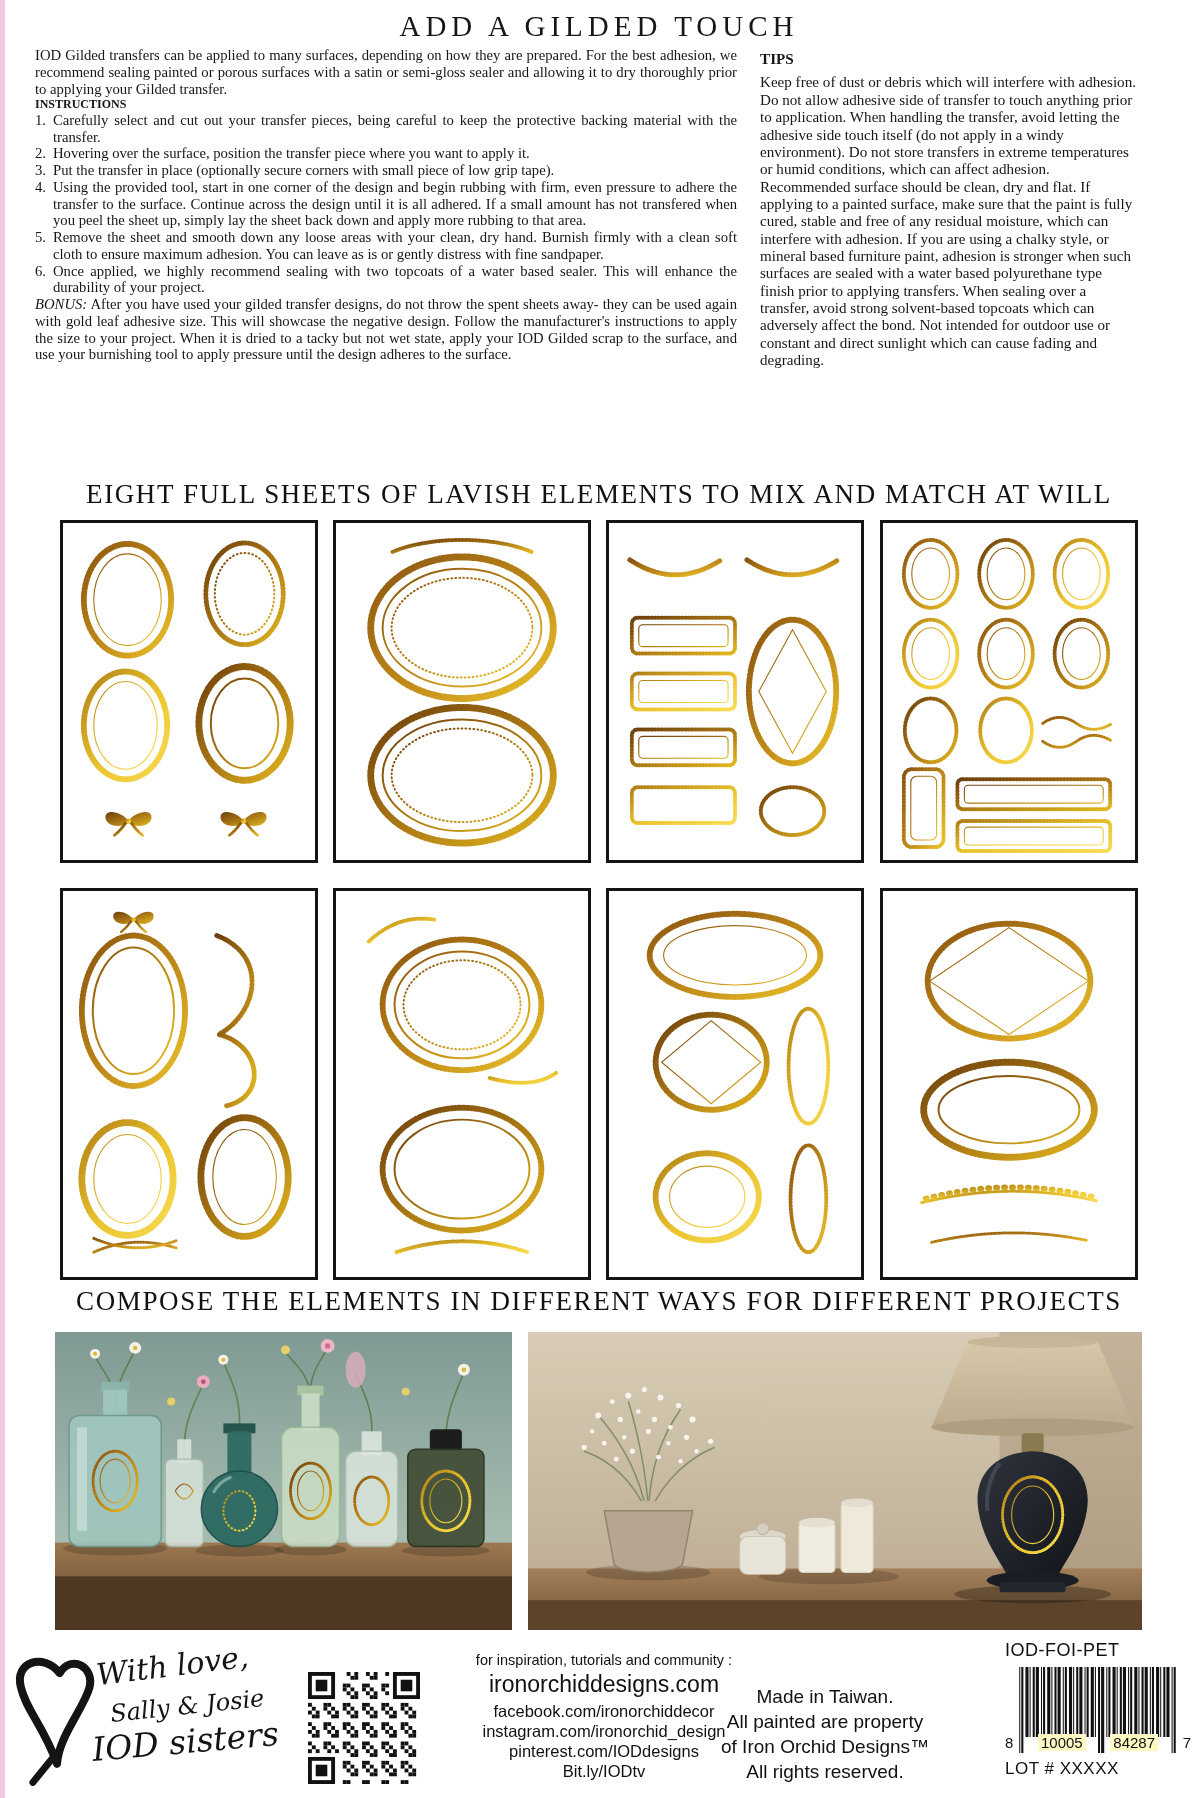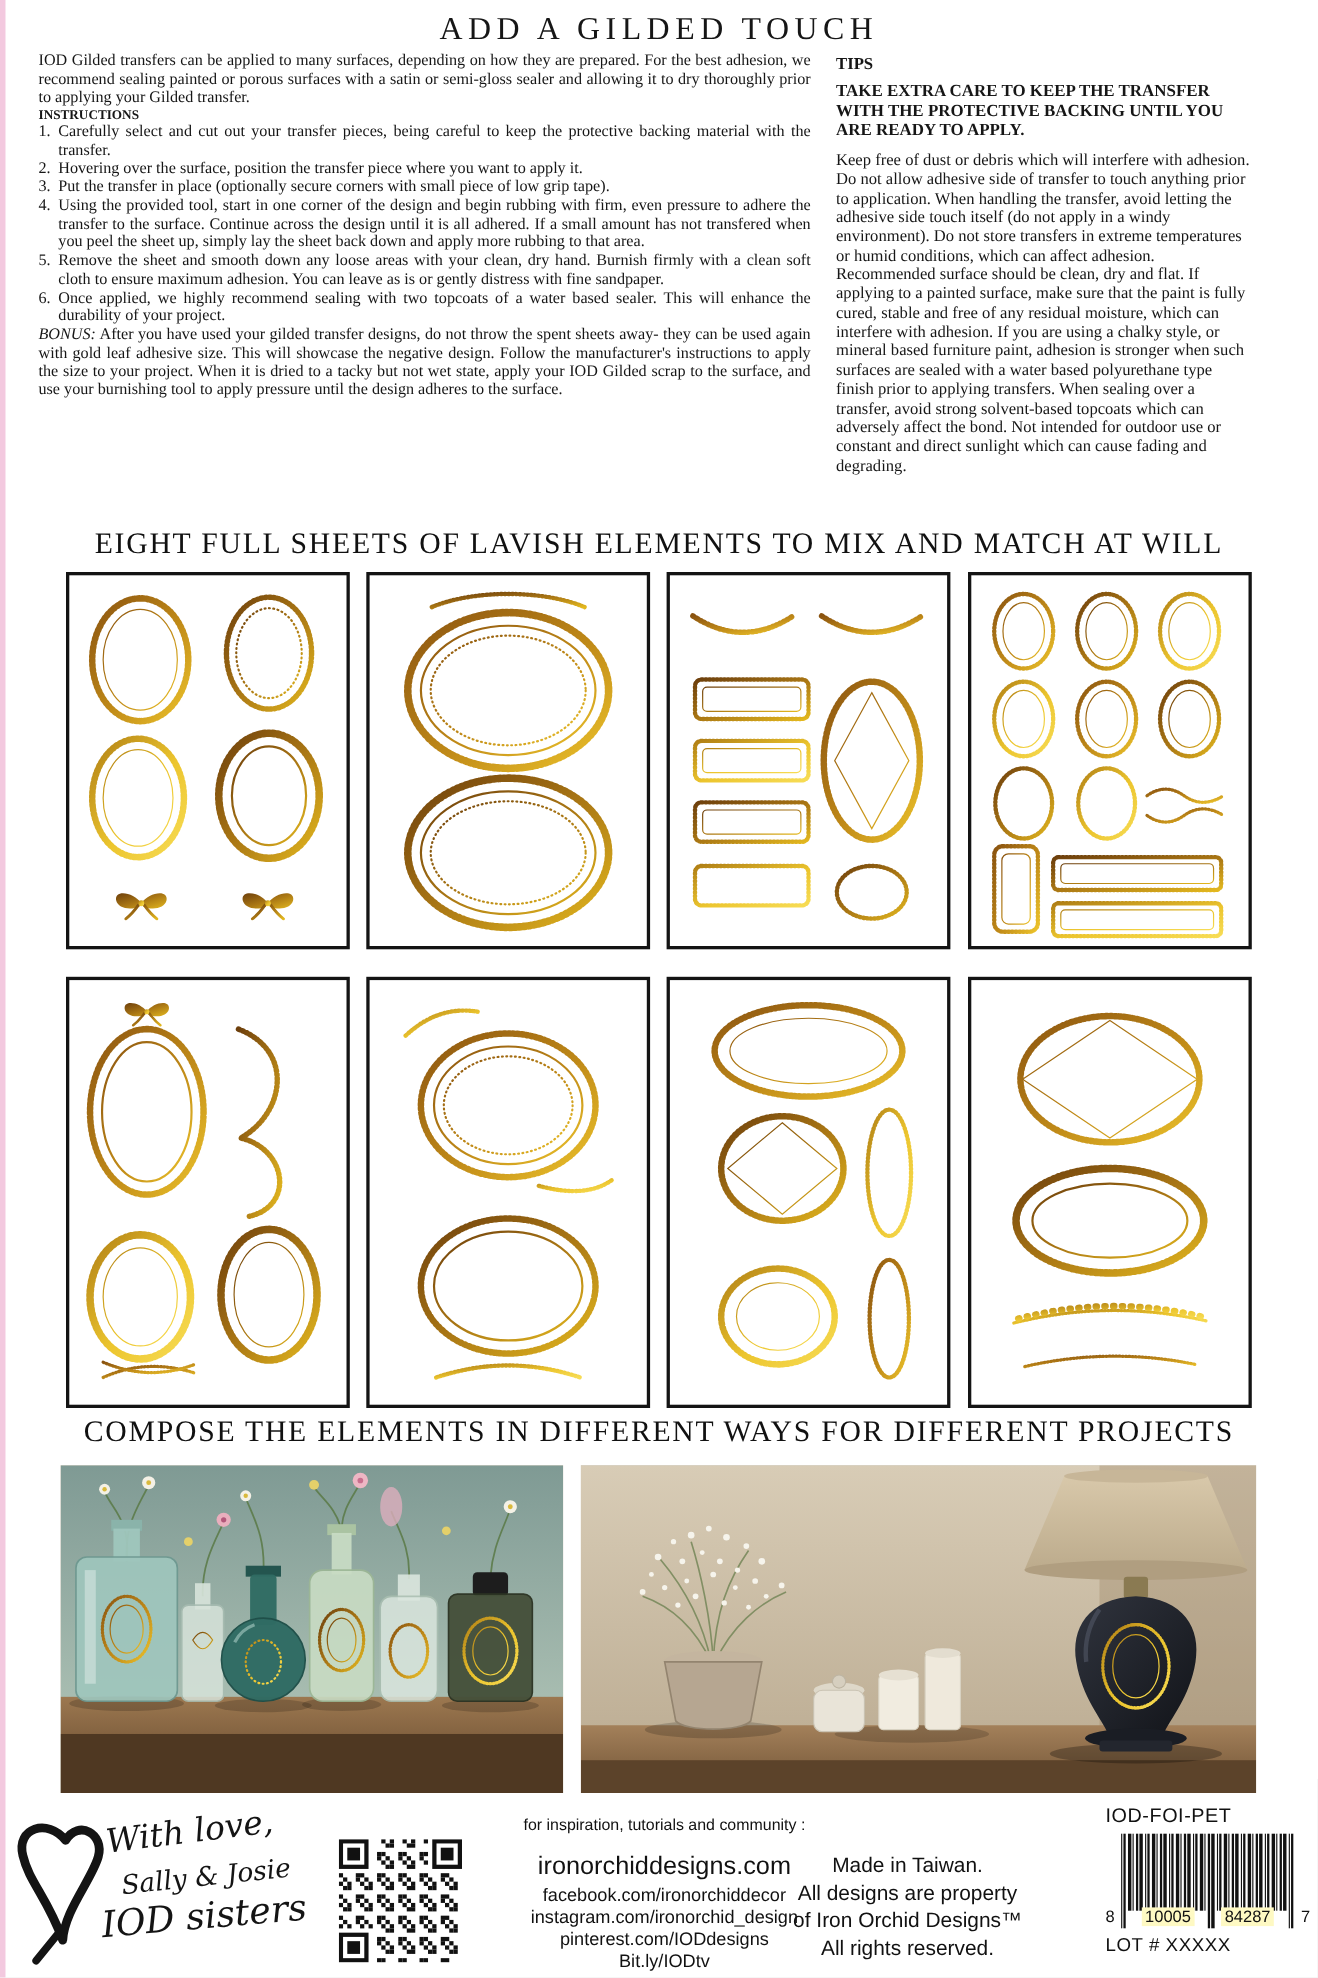--- a/index.html
+++ b/index.html
@@ -50,21 +50,21 @@
   #photo-lamp{left:528px;width:614px;}
   
   .sig{position:absolute;font-family:"DejaVu Serif",serif;font-style:italic;color:#141414;}
   #sig-1{left:96px;top:1648px;font-size:30px;transform:rotate(-7deg);}
   #sig-2{left:110px;top:1692px;font-size:24px;transform:rotate(-6deg);}
   #sig-3{left:92px;top:1722px;font-size:33px;transform:rotate(-5deg);}
   .heart{position:absolute;left:12px;top:1642px;width:100px;height:146px;transform:rotate(-6deg);}
   .qr{position:absolute;left:308px;top:1672px;width:112px;height:112px;}
   .community{position:absolute;left:428px;top:1652px;width:352px;text-align:center;
              font-family:"Liberation Sans",sans-serif;color:#111;}
-  .community .intro{font-size:14.5px;margin-bottom:15px;}
+  .community .intro{font-size:14.5px;margin-bottom:3px;}
   .community .big{font-size:23px;margin-bottom:3px;}
   .community .lnk{font-size:16.5px;line-height:1.22;}
   .legal{position:absolute;left:655px;top:1684px;width:340px;text-align:center;
          font-family:"Liberation Sans",sans-serif;font-size:19px;line-height:1.32;color:#111;}
   .bc-block{position:absolute;left:1005px;top:1640px;width:186px;
             font-family:"Liberation Sans",sans-serif;color:#111;}
   .bc-code{font-size:18px;margin-bottom:2px;letter-spacing:.5px;}
   .bc-wrap{position:relative;width:170px;height:94px;margin:0 auto;background:#fff;}
   .bc-wrap svg{display:block;width:100%;height:100%;fill:#111;}
   .bc-digits{position:absolute;left:-8px;right:-8px;bottom:6px;display:flex;
@@ -155,21 +155,20 @@
     </div>
     <div class="instr-row">
       <span class="instr-num">6.</span>
       <span class="instr-text">Once applied, we highly recommend sealing with two topcoats of a water based sealer. This will enhance the durability of your project.</span>
     </div>
     <p class="bonus"><i>BONUS:</i> <span>After you have used your gilded transfer designs, do not throw the spent sheets away- they can be used again with gold leaf adhesive size. This will showcase the negative design. Follow the manufacturer's instructions to apply the size to your project. When it is dried to a tacky but not wet state, apply your IOD Gilded scrap to the surface, and use your burnishing tool to apply pressure until the design adheres to the surface.</span></p>
   </div>
 
   <div class="col-right">
     <p class="tips-h">TIPS</p>
-    <p class="tips-warn">TAKE EXTRA CARE TO KEEP THE TRANSFER WITH THE PROTECTIVE BACKING UNTIL YOU ARE READY TO APPLY.</p>
     <p class="tips-body">Keep free of dust or debris which will interfere with adhesion. Do not allow adhesive side of transfer to touch anything prior to application. When handling the transfer, avoid letting the adhesive side touch itself (do not apply in a windy environment). Do not store transfers in extreme temperatures or humid conditions, which can affect adhesion. Recommended surface should be clean, dry and flat. If applying to a painted surface, make sure that the paint is fully cured, stable and free of any residual moisture, which can interfere with adhesion. If you are using a chalky style, or mineral based furniture paint, adhesion is stronger when such surfaces are sealed with a water based polyurethane type finish prior to applying transfers. When sealing over a transfer, avoid strong solvent-based topcoats which can adversely affect the bond. Not intended for outdoor use or constant and direct sunlight which can cause fading and degrading.</p>
   </div>
 
   <div class="sec-head" id="head-sheets">EIGHT FULL SHEETS OF LAVISH ELEMENTS TO MIX AND MATCH AT WILL</div>
 
   <div class="panel r1 c1">
     <svg viewBox="0 0 248 332" preserveAspectRatio="none">
       <ellipse class="fr w6" cx="62" cy="74" rx="44" ry="56" stroke="url(#gA)"></ellipse>
       <ellipse class="fr s1" cx="62" cy="74" rx="34" ry="46" stroke="url(#gA)"></ellipse>
       <ellipse class="fr w5" cx="180" cy="68" rx="39" ry="51" stroke="url(#gB)"></ellipse>
@@ -655,21 +654,21 @@
     <div class="intro">for inspiration, tutorials and community :</div>
     <div class="big">ironorchiddesigns.com</div>
     <div class="lnk">facebook.com/ironorchiddecor</div>
     <div class="lnk">instagram.com/ironorchid_design</div>
     <div class="lnk">pinterest.com/IODdesigns</div>
     <div class="lnk">Bit.ly/IODtv</div>
   </div>
 
   <div class="legal">
     <div>Made in Taiwan.</div>
-    <div>All designs are property</div>
+    <div>All painted are property</div>
     <div>of Iron Orchid Designs™</div>
     <div>All rights reserved.</div>
   </div>
 
   <div class="bc-block">
     <div class="bc-code">IOD-FOI-PET</div>
     <div class="bc-wrap">
       <svg id="bc-bars" viewBox="0 0 164 94" preserveAspectRatio="none">
           <rect x="6" y="4" width="1" height="86"></rect>
           <rect x="8" y="4" width="2" height="86"></rect>

